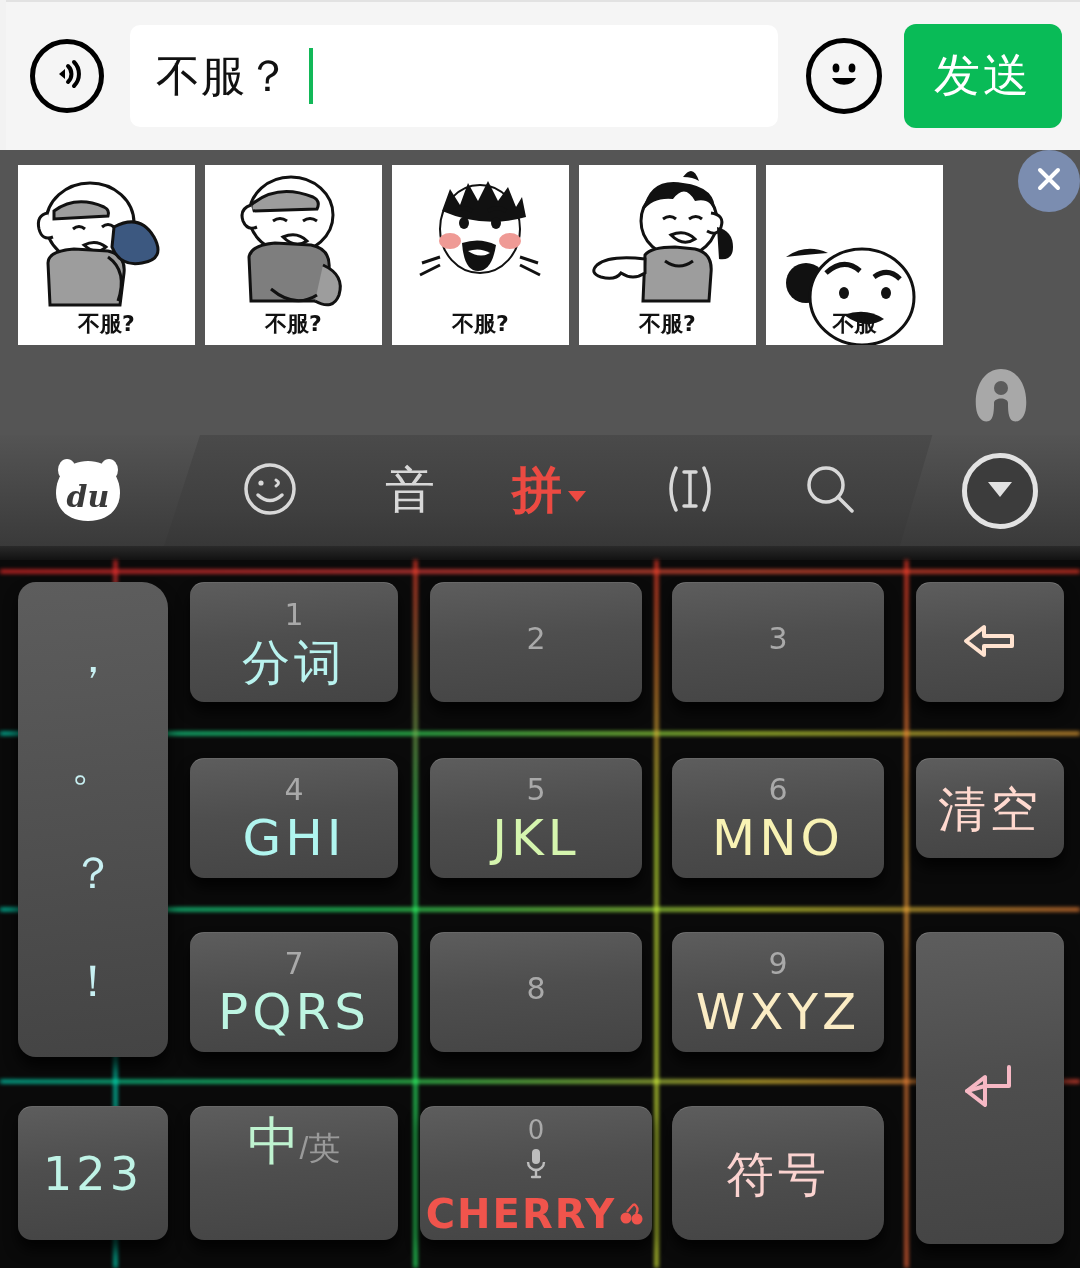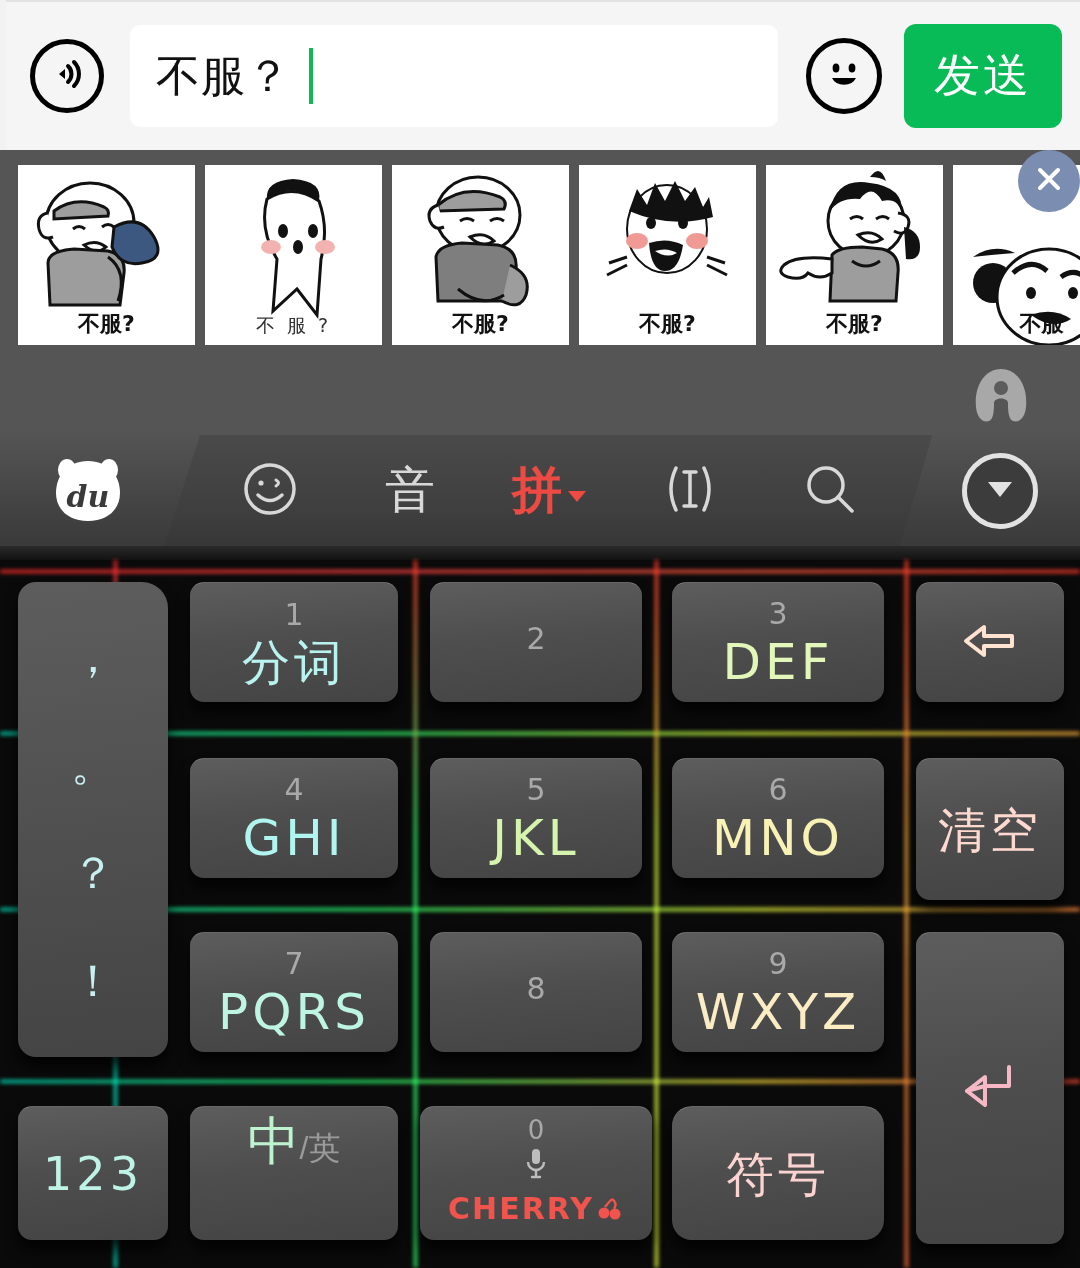--- a/index.html
+++ b/index.html
@@ -135,21 +135,21 @@
   .punct-key{
     position:absolute; background:linear-gradient(175deg,#5d5d5d,#444);
     border-radius:18px 26px 18px 18px; box-shadow:0 10px 14px rgba(0,0,0,.75);
     display:flex; flex-direction:column; align-items:center;
     justify-content:space-around; padding:22px 0;
   }
   .punct-key span{ font-size:44px; color:#c8f0f2; font-family:"DejaVu Sans",sans-serif; }
   .cn-en .big{ font-size:52px; color:#bff3d0; }
   .cn-en .small{ font-size:32px; color:#9a9a9a; }
   .cherry{
-    font-size:30px; font-weight:bold; color:#f0544c; letter-spacing:2px;
+    font-size:40px; font-weight:bold; color:#f0544c; letter-spacing:2px;
     font-family:"DejaVu Sans",sans-serif; display:flex; align-items:center; gap:4px;
   }
 </style>
 </head>
 <body>
 
 <div class="input-bar">
 
   <div class="voice-btn">
     <span>
@@ -193,32 +193,20 @@
         <path d="M55 64 q6 -5 12 0" stroke="#111" stroke-width="3" fill="none"></path>
         <path d="M84 62 q6 -5 12 0" stroke="#111" stroke-width="3" fill="none"></path>
         <path d="M66 80 q12 -6 22 2 q-10 9 -22 -2z" fill="#fff" stroke="#111" stroke-width="3"></path>
         <path d="M30 98 q0 -12 26 -14 l34 2 q18 4 16 22 l-4 32 l-70 0 z" fill="#9d9d9d" stroke="#111" stroke-width="3"></path>
         <path d="M96 62 q26 -14 40 10 q12 22 -12 26 q-22 4 -30 -16z" fill="#3c5880" stroke="#111" stroke-width="3"></path>
         <path d="M90 92 q20 14 10 44" stroke="#111" stroke-width="3" fill="none"></path>
       </svg>
       <div class="sticker-cap">不服?</div>
     </div>
 
-    <div class="sticker">
-      <svg width="177" height="180" viewBox="0 0 177 180">
-        <path d="M62 34 q26 -16 52 2 q10 28 2 58 l-4 56 l-20 -26 l-24 22 l4 -52 q-18 -30 -10 -60z" fill="#fff" stroke="#111" stroke-width="3"></path>
-        <path d="M62 34 q26 -18 52 2 q4 -20 -26 -22 q-28 2 -26 20z" fill="#111"></path>
-        <ellipse cx="78" cy="66" rx="5" ry="7" fill="#111"></ellipse>
-        <ellipse cx="108" cy="66" rx="5" ry="7" fill="#111"></ellipse>
-        <ellipse cx="66" cy="82" rx="10" ry="7" fill="#f2b3b0"></ellipse>
-        <ellipse cx="120" cy="82" rx="10" ry="7" fill="#f2b3b0"></ellipse>
-        <ellipse cx="93" cy="82" rx="5" ry="7" fill="#111"></ellipse>
-      </svg>
-      <div class="sticker-cap light">不 服 ?</div>
-    </div>
 
     <div class="sticker">
       <svg width="177" height="180" viewBox="0 0 177 180">
         <ellipse cx="86" cy="50" rx="42" ry="38" fill="#fff" stroke="#111" stroke-width="3"></ellipse>
         <path d="M46 40 q26 -22 62 -8 q8 4 4 12 l-66 2z" fill="#9d9d9d" stroke="#111" stroke-width="3"></path>
         <path d="M46 40 q-12 4 -8 16 q4 10 14 6" fill="#fff" stroke="#111" stroke-width="3"></path>
         <path d="M68 56 q7 -5 14 0" stroke="#111" stroke-width="3" fill="none"></path>
         <path d="M98 56 q7 -5 14 0" stroke="#111" stroke-width="3" fill="none"></path>
         <path d="M78 72 q14 -6 24 4 q-12 8 -24 -4z" fill="#fff" stroke="#111" stroke-width="3"></path>
         <path d="M44 92 q2 -12 26 -14 l36 2 q20 4 18 24 l-2 32 l-76 0z" fill="#7e7e7e" stroke="#111" stroke-width="3"></path>
@@ -387,21 +375,20 @@
 
     <div class="key" style="left:190px; top:22px; width:208px; height:120px;">
       <span class="num">1</span>
       <span class="lbl cn" style="color:#b9f3ef">分词</span>
     </div>
     <div class="key" style="left:430px; top:22px; width:212px; height:120px;">
       <span class="num">2</span>
     </div>
     <div class="key" style="left:672px; top:22px; width:212px; height:120px;">
       <span class="num">3</span>
-      <span class="lbl" style="color:#e2f7b9">DEF</span>
     </div>
     <div class="key" style="left:916px; top:22px; width:148px; height:120px;">
       <span>
         <svg width="60" height="44" viewBox="0 0 60 44">
           <path d="M6 22 L24 8 L24 17 L52 17 L52 27 L24 27 L24 36 Z" fill="none" stroke="#ffe3d0" stroke-width="4" stroke-linejoin="round"></path>
         </svg>
       </span>
     </div>
 
     <div class="key" style="left:190px; top:198px; width:208px; height:120px;">
@@ -409,21 +396,21 @@
       <span class="lbl" style="color:#b0f5ef">GHI</span>
     </div>
     <div class="key" style="left:430px; top:198px; width:212px; height:120px;">
       <span class="num">5</span>
       <span class="lbl" style="color:#d5f5ae">JKL</span>
     </div>
     <div class="key" style="left:672px; top:198px; width:212px; height:120px;">
       <span class="num">6</span>
       <span class="lbl" style="color:#f8f2b4">MNO</span>
     </div>
-    <div class="key" style="left:916px; top:198px; width:148px; height:142px;">
+    <div class="key" style="left:916px; top:198px; width:148px; height:100px;">
       <span class="lbl cn" style="color:#ffd9cf">清空</span>
     </div>
 
     <div class="key" style="left:190px; top:372px; width:208px; height:120px;">
       <span class="num">7</span>
       <span class="lbl" style="color:#bdf5e2">PQRS</span>
     </div>
     <div class="key" style="left:430px; top:372px; width:212px; height:120px;">
       <span class="num">8</span>
     </div>

